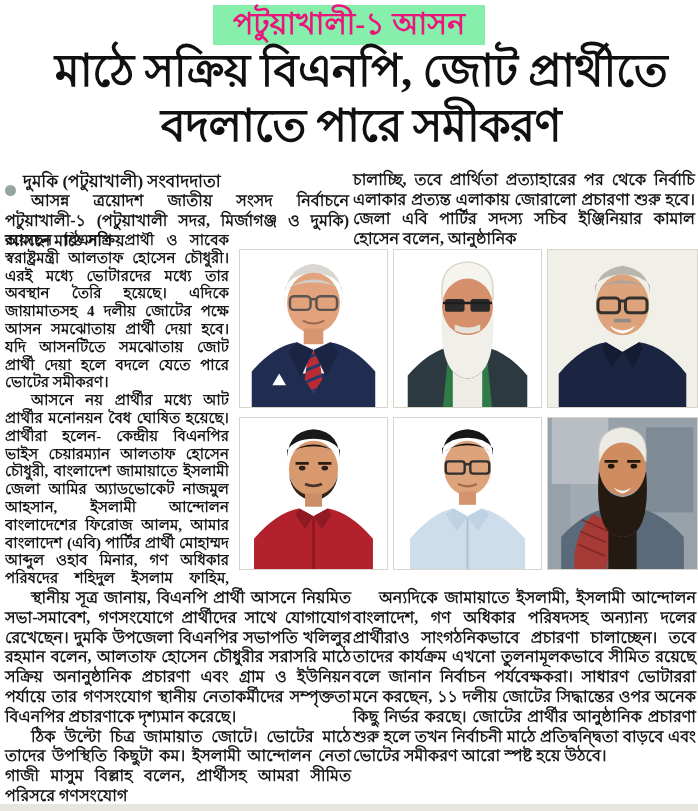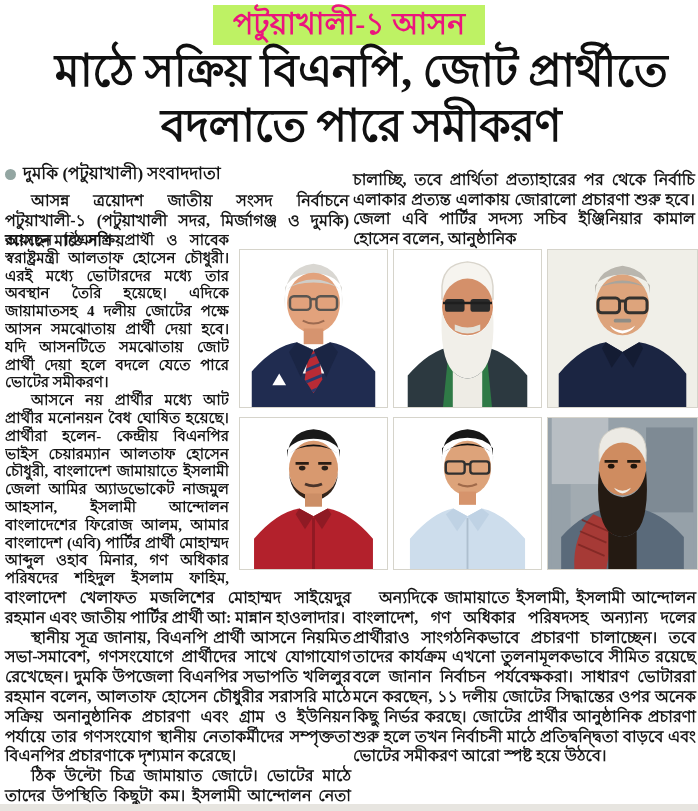--- a/index.html
+++ b/index.html
@@ -15,21 +15,21 @@
     display:inline-block;padding:2px 20px 4px 20px;
     font-size:30px;font-weight:700;line-height:34px;
   }
   
   .headline{
     position:absolute;top:44px;left:0;width:698px;margin:0;
     text-align:center;font-size:45px;line-height:55px;font-weight:700;
     white-space:pre-line;letter-spacing:-0.5px;
   }
   
-  .byline{position:absolute;left:5px;top:160px;font-size:17px;font-weight:700;display:flex;align-items:center;}
+  .byline{position:absolute;left:5px;top:168px;font-size:17px;font-weight:700;display:flex;align-items:flex-end;}
   .byline .bullet{
     display:inline-block;width:11px;height:11px;border-radius:50%;
     background:#93a6a2;margin-right:7px;flex:0 0 auto;
   }
   
   .tx{position:absolute;text-align:justify;font-weight:bold;}
   .tx p{margin:0;}
   .tx p.ind{text-indent:26px;}
   .intro-wide{left:5px;top:191px;width:344px;font-size:16px;line-height:20px;}
   .left-narrow{left:5px;top:232px;width:224px;height:354px;overflow:hidden;font-size:15px;line-height:17.8px;}
@@ -51,21 +51,21 @@
   .photo.bg-street{background:#96a1a9;}
   
   .bottom-strip{position:absolute;left:0;top:804px;width:698px;height:7px;background:#e7e5e0;}
 </style>
 </head>
 <body>
 
 <div class="page">
 
   <div class="banner-row">
-    <span class="kicker" style="background:#bef264;color:#EC147D;">পটুয়াখালী-১ আসন</span>
+    <span class="kicker" style="background:#86efac;color:#EC147D;">পটুয়াখালী-১ আসন</span>
   </div>
 
   <h1 class="headline" style="color:#101010;padding-left:12px;">মাঠে সক্রিয় বিএনপি, জোট প্রার্থীতে
 বদলাতে পারে সমীকরণ</h1>
 
   <div class="byline">
     <span class="bullet"></span>
     <span>দুমকি (পটুয়াখালী) সংবাদদাতা</span>
   </div>
 
@@ -203,21 +203,20 @@
             <path d="M32,108 L60,120"></path>
         </g>
         <path d="M50,56 Q46,104 60,120 Q75,132 90,120 Q104,104 100,56 Q95,82 75,84 Q55,82 50,56 Z" fill="#241a12"></path>
         <path d="M66,74 Q75,80 84,74 Q81,79 75,80 Q69,79 66,74 Z" fill="#f2efe8"></path>
         <path d="M60,120 Q75,132 90,120 L90,160 L60,160 Z" fill="#241a12"></path>
       </svg>
     </div>
   </div>
 
   <div class="tx left-wide-b">
-    <p>বাংলাদেশ খেলাফত মজলিশের মোহাম্মদ সাইয়েদুর রহমান এবং জাতীয় পার্টির প্রার্থী আ: মান্নান হাওলাদার।</p>
     <p class="ind">স্থানীয় সূত্র জানায়, বিএনপি প্রার্থী আসনে নিয়মিত সভা-সমাবেশ, গণসংযোগে প্রার্থীদের সাথে যোগাযোগ রেখেছেন। দুমকি উপজেলা বিএনপির সভাপতি খলিলুর রহমান বলেন, আলতাফ হোসেন চৌধুরীর সরাসরি মাঠে সক্রিয় অনানুষ্ঠানিক প্রচারণা এবং গ্রাম ও ইউনিয়ন পর্যায়ে তার গণসংযোগ স্থানীয় নেতাকর্মীদের সম্পৃক্ততা বিএনপির প্রচারণাকে দৃশ্যমান করেছে।</p>
     <p class="ind">ঠিক উল্টো চিত্র জামায়াত জোটে। ভোটের মাঠে তাদের উপস্থিতি কিছুটা কম। ইসলামী আন্দোলন নেতা গাজী মাসুম বিল্লাহ বলেন, প্রার্থীসহ আমরা সীমিত পরিসরে গণসংযোগ</p>
   </div>
 
   <div class="tx right-bottom">
     <p class="ind">অন্যদিকে জামায়াতে ইসলামী, ইসলামী আন্দোলন বাংলাদেশ, গণ অধিকার পরিষদসহ অন্যান্য দলের প্রার্থীরাও সাংগঠনিকভাবে প্রচারণা চালাচ্ছেন। তবে তাদের কার্যক্রম এখনো তুলনামূলকভাবে সীমিত রয়েছে বলে জানান নির্বাচন পর্যবেক্ষকরা। সাধারণ ভোটাররা মনে করছেন, ১১ দলীয় জোটের সিদ্ধান্তের ওপর অনেক কিছু নির্ভর করছে। জোটের প্রার্থীর আনুষ্ঠানিক প্রচারণা শুরু হলে তখন নির্বাচনী মাঠে প্রতিদ্বন্দ্বিতা বাড়বে এবং ভোটের সমীকরণ আরো স্পষ্ট হয়ে উঠবে।</p>
   </div>
 
   <div class="bottom-strip"></div>
 

